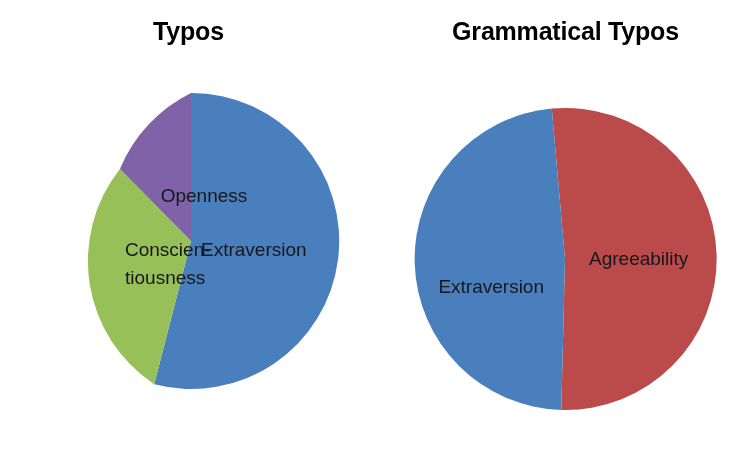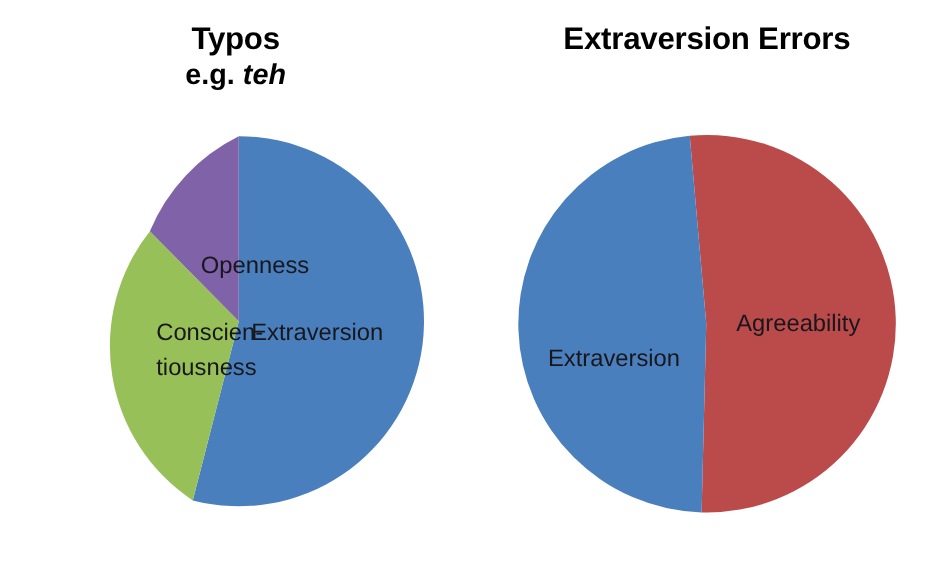--- a/index.html
+++ b/index.html
@@ -73,24 +73,23 @@
 </style>
 </head>
 <body>
 
 <div class="canvas">
 
   <div class="panel panel-left">
 
     <div class="chart-title title-left">
       <span class="line1">Typos</span>
-      <span class="line2"><span>e.g. </span><span class="em">teh</span></span>
     </div>
 
-    <div class="pie-wrap" style="left:42px; top:108px; width:298px; height:298px;">
+    <div class="pie-wrap" style="left:42px; top:92px; width:298px; height:298px;">
       <svg class="pie-svg" width="298" height="298" viewBox="0 0 298 298">
 
         <path d="M 149 149 L 149 1 A 148 148 0 1 1 112.2 292.3 Z" fill="#4a7fbd"></path>
 
         <path d="M 149 149 L 112.2 292.3 A 148 148 0 0 1 77.9 77.0 Z" fill="#98c058"></path>
 
         <path d="M 149 149 L 77.9 77.0 A 148 148 0 0 1 149 1 Z" fill="#7f62a8"></path>
 
         <text class="slice-label" x="162" y="110" text-anchor="middle">Openness</text>
 
@@ -98,21 +97,21 @@
         <text class="slice-label" x="83" y="192" text-anchor="start">tiousness</text>
 
         <text class="slice-label" x="159" y="164" text-anchor="start">Extraversion</text>
       </svg>
     </div>
   </div>
 
   <div class="panel panel-right">
 
     <div class="chart-title title-right">
-      <span class="line1">Extraversion Errors</span>
+      <span class="line1">Grammatical Typos</span>
     </div>
 
     <div class="pie-wrap" style="left:37px; top:108px; width:302px; height:302px;">
       <svg class="pie-svg" width="302" height="302" viewBox="0 0 302 302">
 
         <path d="M 151 151 L 137.8 0.6 A 151 151 0 1 1 147.3 301.9 Z" fill="#bb4a4a"></path>
 
         <path d="M 151 151 L 147.3 301.9 A 151 151 0 0 1 137.8 0.6 Z" fill="#4a7fbd"></path>
 
         <text class="slice-label" x="175" y="157" text-anchor="start">Agreeability</text>

